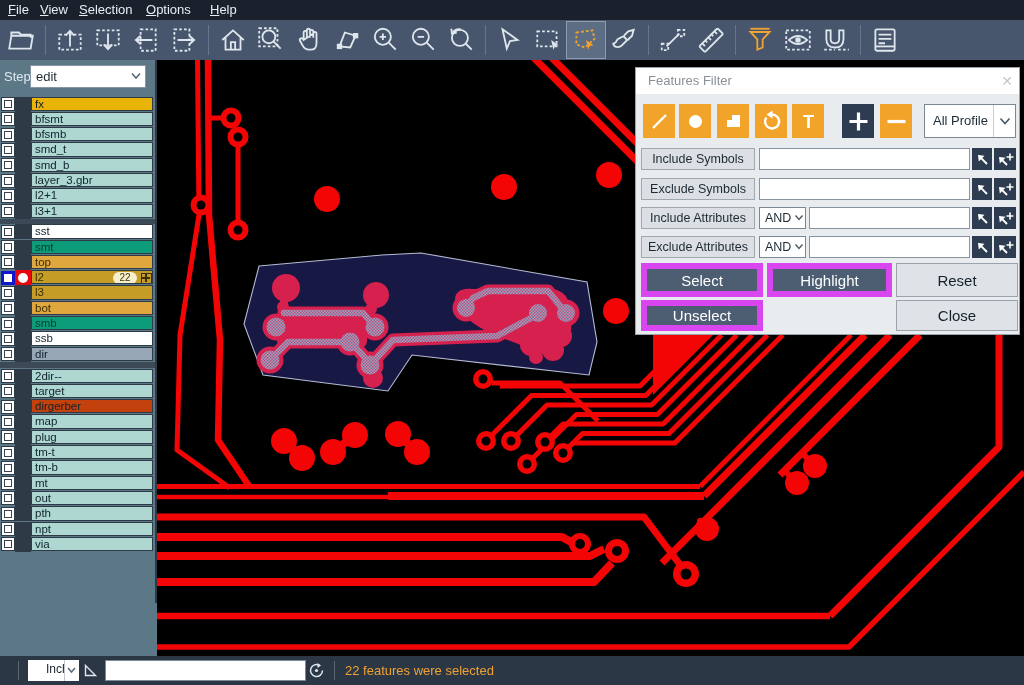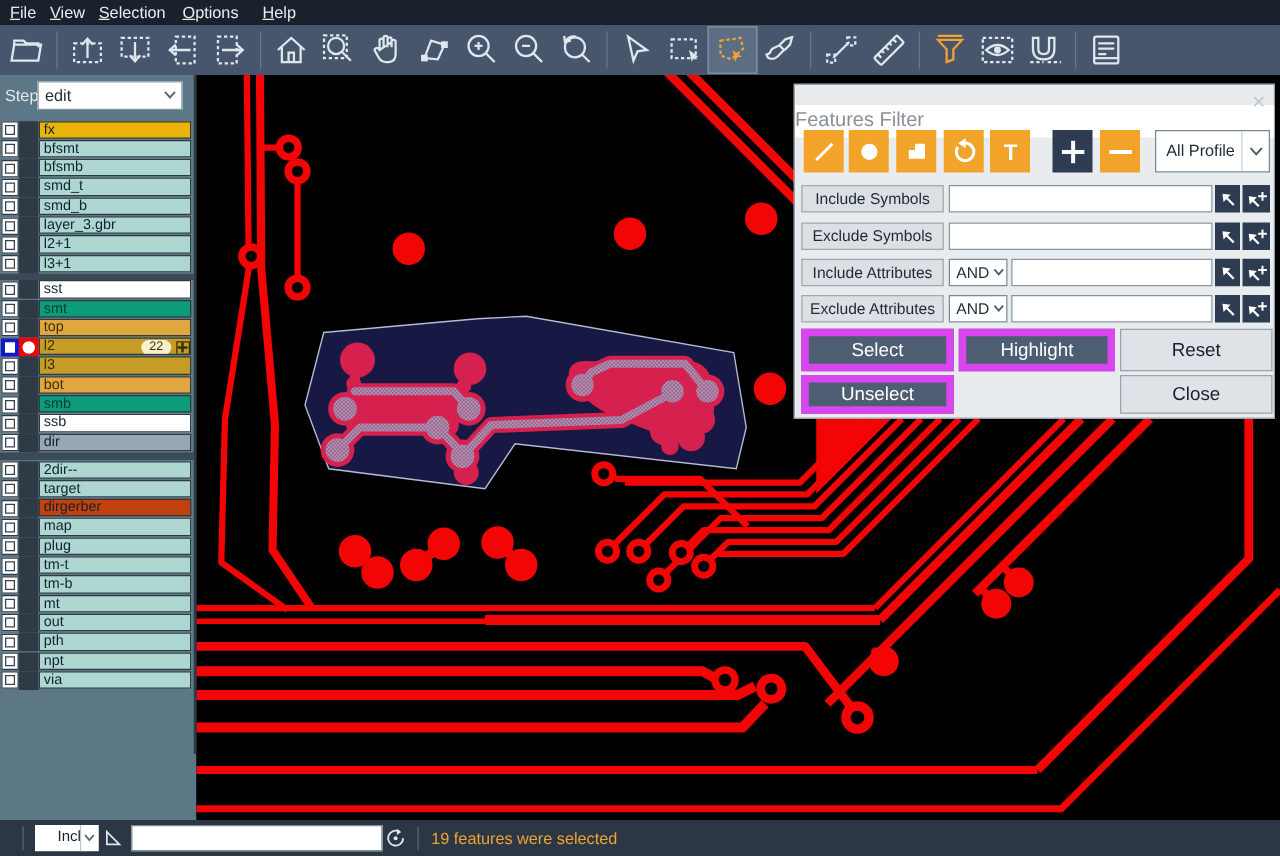--- a/index.html
+++ b/index.html
@@ -20,21 +20,21 @@
 .gap{position:absolute;left:15px;top:0;width:16px;height:15.3px;background:#2e3a46}
 .nm{position:absolute;left:31px;top:0;width:122px;height:14.4px;border:1px solid #2e3a46;font-size:11.5px;color:#11232e;line-height:13px;padding-left:3px;overflow:hidden}
 #coords{position:absolute;left:0;top:543px;width:157px;height:53px;border-top:1px solid #8fa5b1;color:#eef4f8;font-size:13px}
 #statusbar{position:absolute;left:0;top:656px;width:1024px;height:29px;background:#2b3745;color:#e8edf2}
 .ssep{position:absolute;top:5px;width:1px;height:19px;background:#5a6875}
 #inchdd{position:absolute;left:28px;top:4px;width:36px;height:21px;background:#fff;color:#18242e;font-size:12px;line-height:19px;padding-left:18px}
 #inchchev{position:absolute;left:64px;top:4px;width:15px;height:21px;background:#fff;border-left:1px solid #c2c8ce}
 #sinput{position:absolute;left:105px;top:4px;width:201px;height:21px;background:#fff;border:1px solid #7e8a95}
 #smsg{position:absolute;left:345px;top:7px;color:#f0a232;font-size:13px}
 #dlg{position:absolute;left:635px;top:67px;width:385px;height:268px;background:#e9ecef;border:1px solid #9aa2ab}
-#dtitle{position:absolute;left:0;top:16px;width:383px;height:26px;background:#fff;color:#8a9097;font-size:16px;line-height:26px;}
+#dtitle{position:absolute;left:0;top:0;width:383px;height:26px;background:#fff;color:#8a9097;font-size:13px;line-height:26px;padding-left:12px}
 #dclose{position:absolute;right:6px;top:5px;color:#c3c8cd;font-size:14px}
 .obtn{position:absolute;top:36px;width:32px;height:34px;background:#f2a32a;display:flex;align-items:center;justify-content:center}
 .nbtn{position:absolute;background:#2d3c50;display:flex;align-items:center;justify-content:center}
 .combo{position:absolute;background:#fff;border:1px solid #7a8894;color:#1c2a33}
 .lbl{position:absolute;left:5px;width:114px;height:22px;background:#dcdfe3;border:1px solid #a0a7ad;color:#1c2a33;font-size:12.5px;display:flex;align-items:center;justify-content:center}
 .inp{position:absolute;height:22px;background:#fff;border:1px solid #8895a0}
 .bbtn{position:absolute;font-size:15px;display:flex;align-items:center;justify-content:center}
 .slate{background:#4d5d72;color:#fff;border:6px solid #d946ef}
 .lite{background:#dfe3e7;color:#14202a;border:1px solid #9aa2ab}
 .chv{position:absolute;pointer-events:none}
@@ -663,15 +663,15 @@
     <svg style="position:absolute;left:82px;top:6px" width="18" height="18" viewBox="0 0 18 18">
         <path d="M3.5 3.5 L13.5 13.5 H3.5 Z" fill="none" stroke="#dfe6ee" stroke-width="1.4"></path>
       </svg>
     <div id="sinput"></div>
     <svg style="position:absolute;left:308px;top:6px" width="17" height="17" viewBox="0 0 17 17">
         <path d="M14.5 8.5 A6 6 0 1 1 11.5 3.3" fill="none" stroke="#dfe6ee" stroke-width="1.5"></path>
         <path d="M9.5 1 L13 3.5 L9.5 6 Z" fill="#dfe6ee"></path>
         <circle cx="8.5" cy="8.5" r="1.6" fill="#dfe6ee"></circle>
       </svg>
     <div class="ssep" style="left:334px"></div>
-    <div id="smsg">19 features were selected</div>
+    <div id="smsg">22 features were selected</div>
   </div>
 </div>
 
 </body></html>

